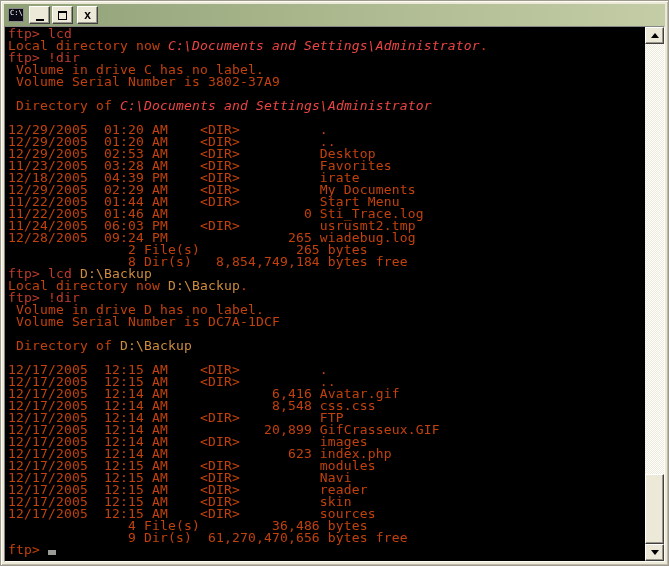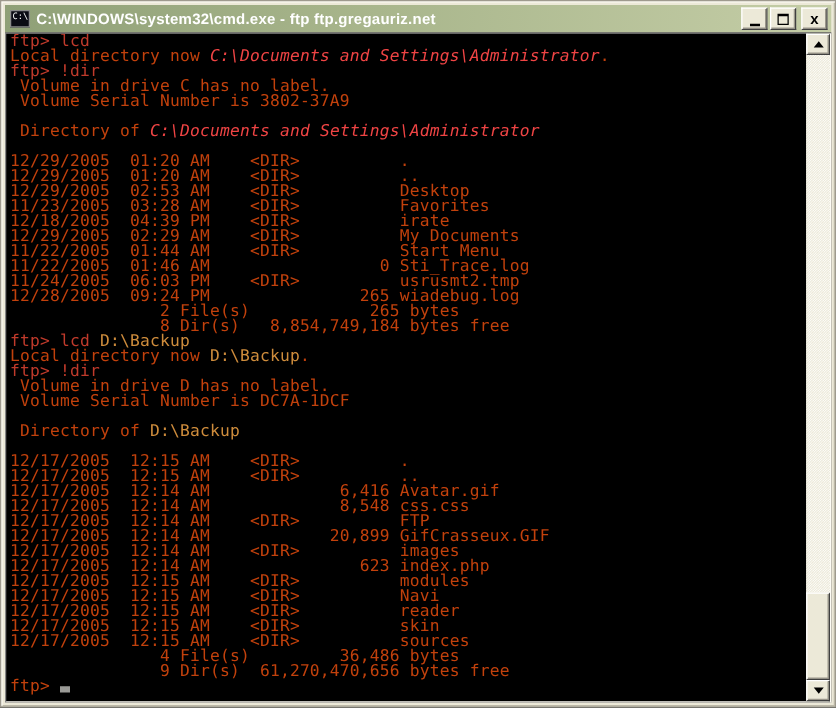--- a/index.html
+++ b/index.html
@@ -71,21 +71,20 @@
     margin-top:auto;height:70px;background:#ece9d8;border:1px solid #404040;
     border-top-color:#fff;border-left-color:#fff;box-shadow:inset -1px -1px 0 #9a968a;
   }
 </style>
 </head>
 <body>
 
 <div class="window">
   <div class="titlebar">
     <span class="app-icon">C:\</span>
-    <span class="title">C:\WINDOWS\system32\cmd.exe - ftp ftp.gregauriz.net</span>
     <span class="win-buttons">
       <button class="wbtn">
         <span class="glyph-min"></span>
       </button>
       <button class="wbtn">
         <span class="glyph-max"></span>
       </button>
       <button class="wbtn close">
         <span class="glyph-close">x</span>
       </button>

